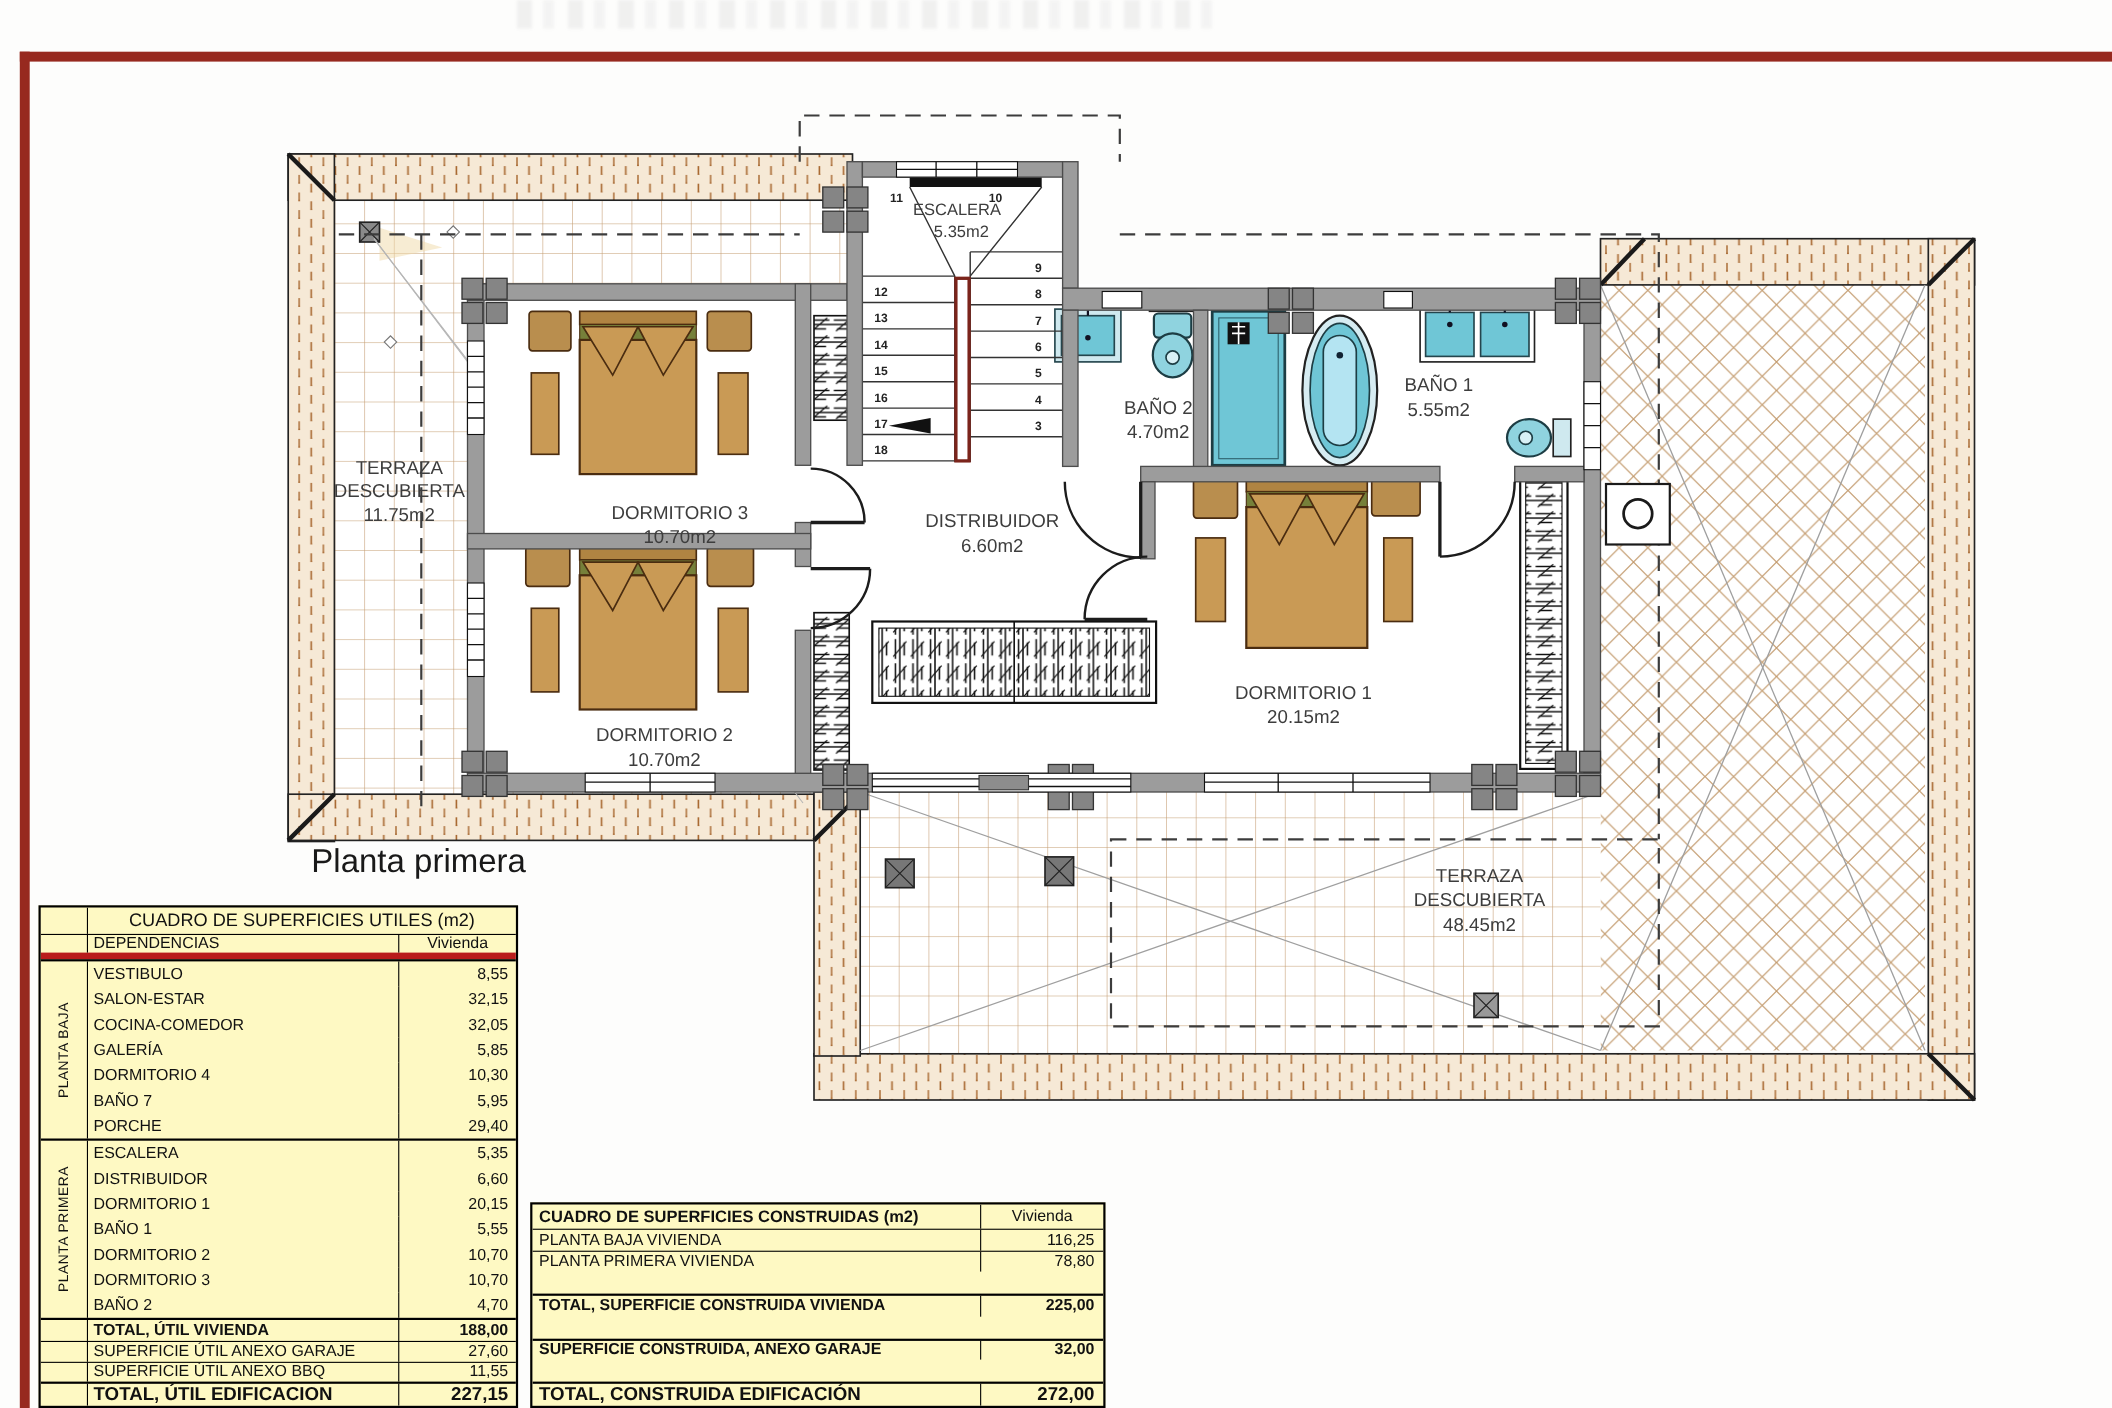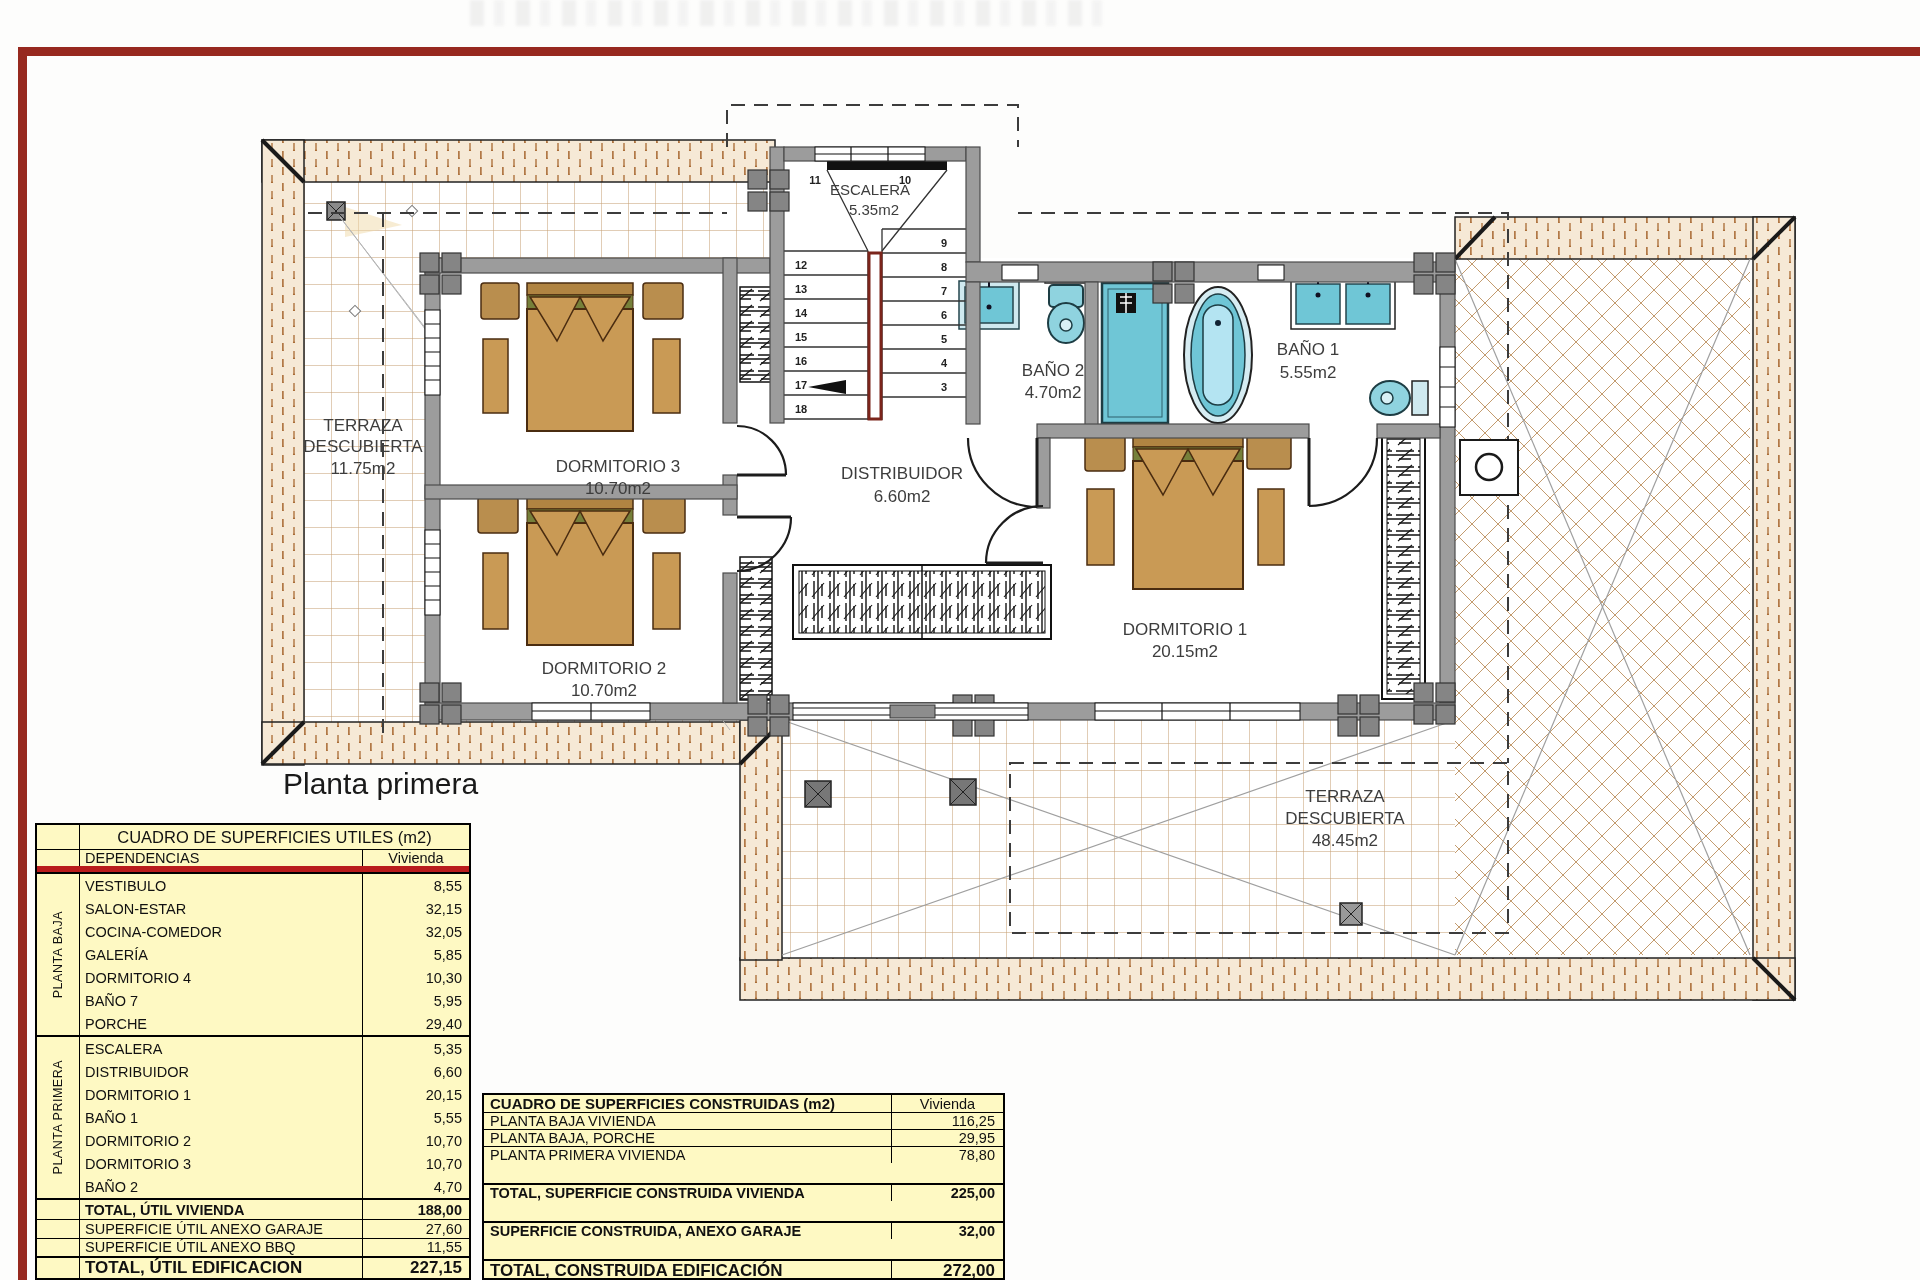--- a/index.html
+++ b/index.html
@@ -523,24 +523,20 @@
 <div class="abs tbl rt">
   <div class="rtrow" style="height:26px">
     <div class="rname bold rt-title">CUADRO DE SUPERFICIES CONSTRUIDAS (m2)</div>
     <div class="rval hd">Vivienda</div>
   </div>
   <div class="rtrow" style="height:22px">
     <div class="rname">PLANTA BAJA VIVIENDA</div>
       <div class="rval">116,25</div>
   </div>
   <div class="rtrow" style="height:22px">
-    <div class="rname">PLANTA BAJA, PORCHE</div>
-      <div class="rval">29,95</div>
-  </div>
-  <div class="rtrow" style="height:22px">
     <div class="rname">PLANTA PRIMERA VIVIENDA</div>
       <div class="rval">78,80</div>
   </div>
   <div class="rtrow sep" style="height:24px">
     <div class="rname bold">TOTAL, SUPERFICIE CONSTRUIDA VIVIENDA</div>
       <div class="rval bold">225,00</div>
   </div>
   <div class="rtrow sep" style="height:22px">
     <div class="rname bold">SUPERFICIE CONSTRUIDA, ANEXO GARAJE</div>
       <div class="rval bold">32,00</div>

